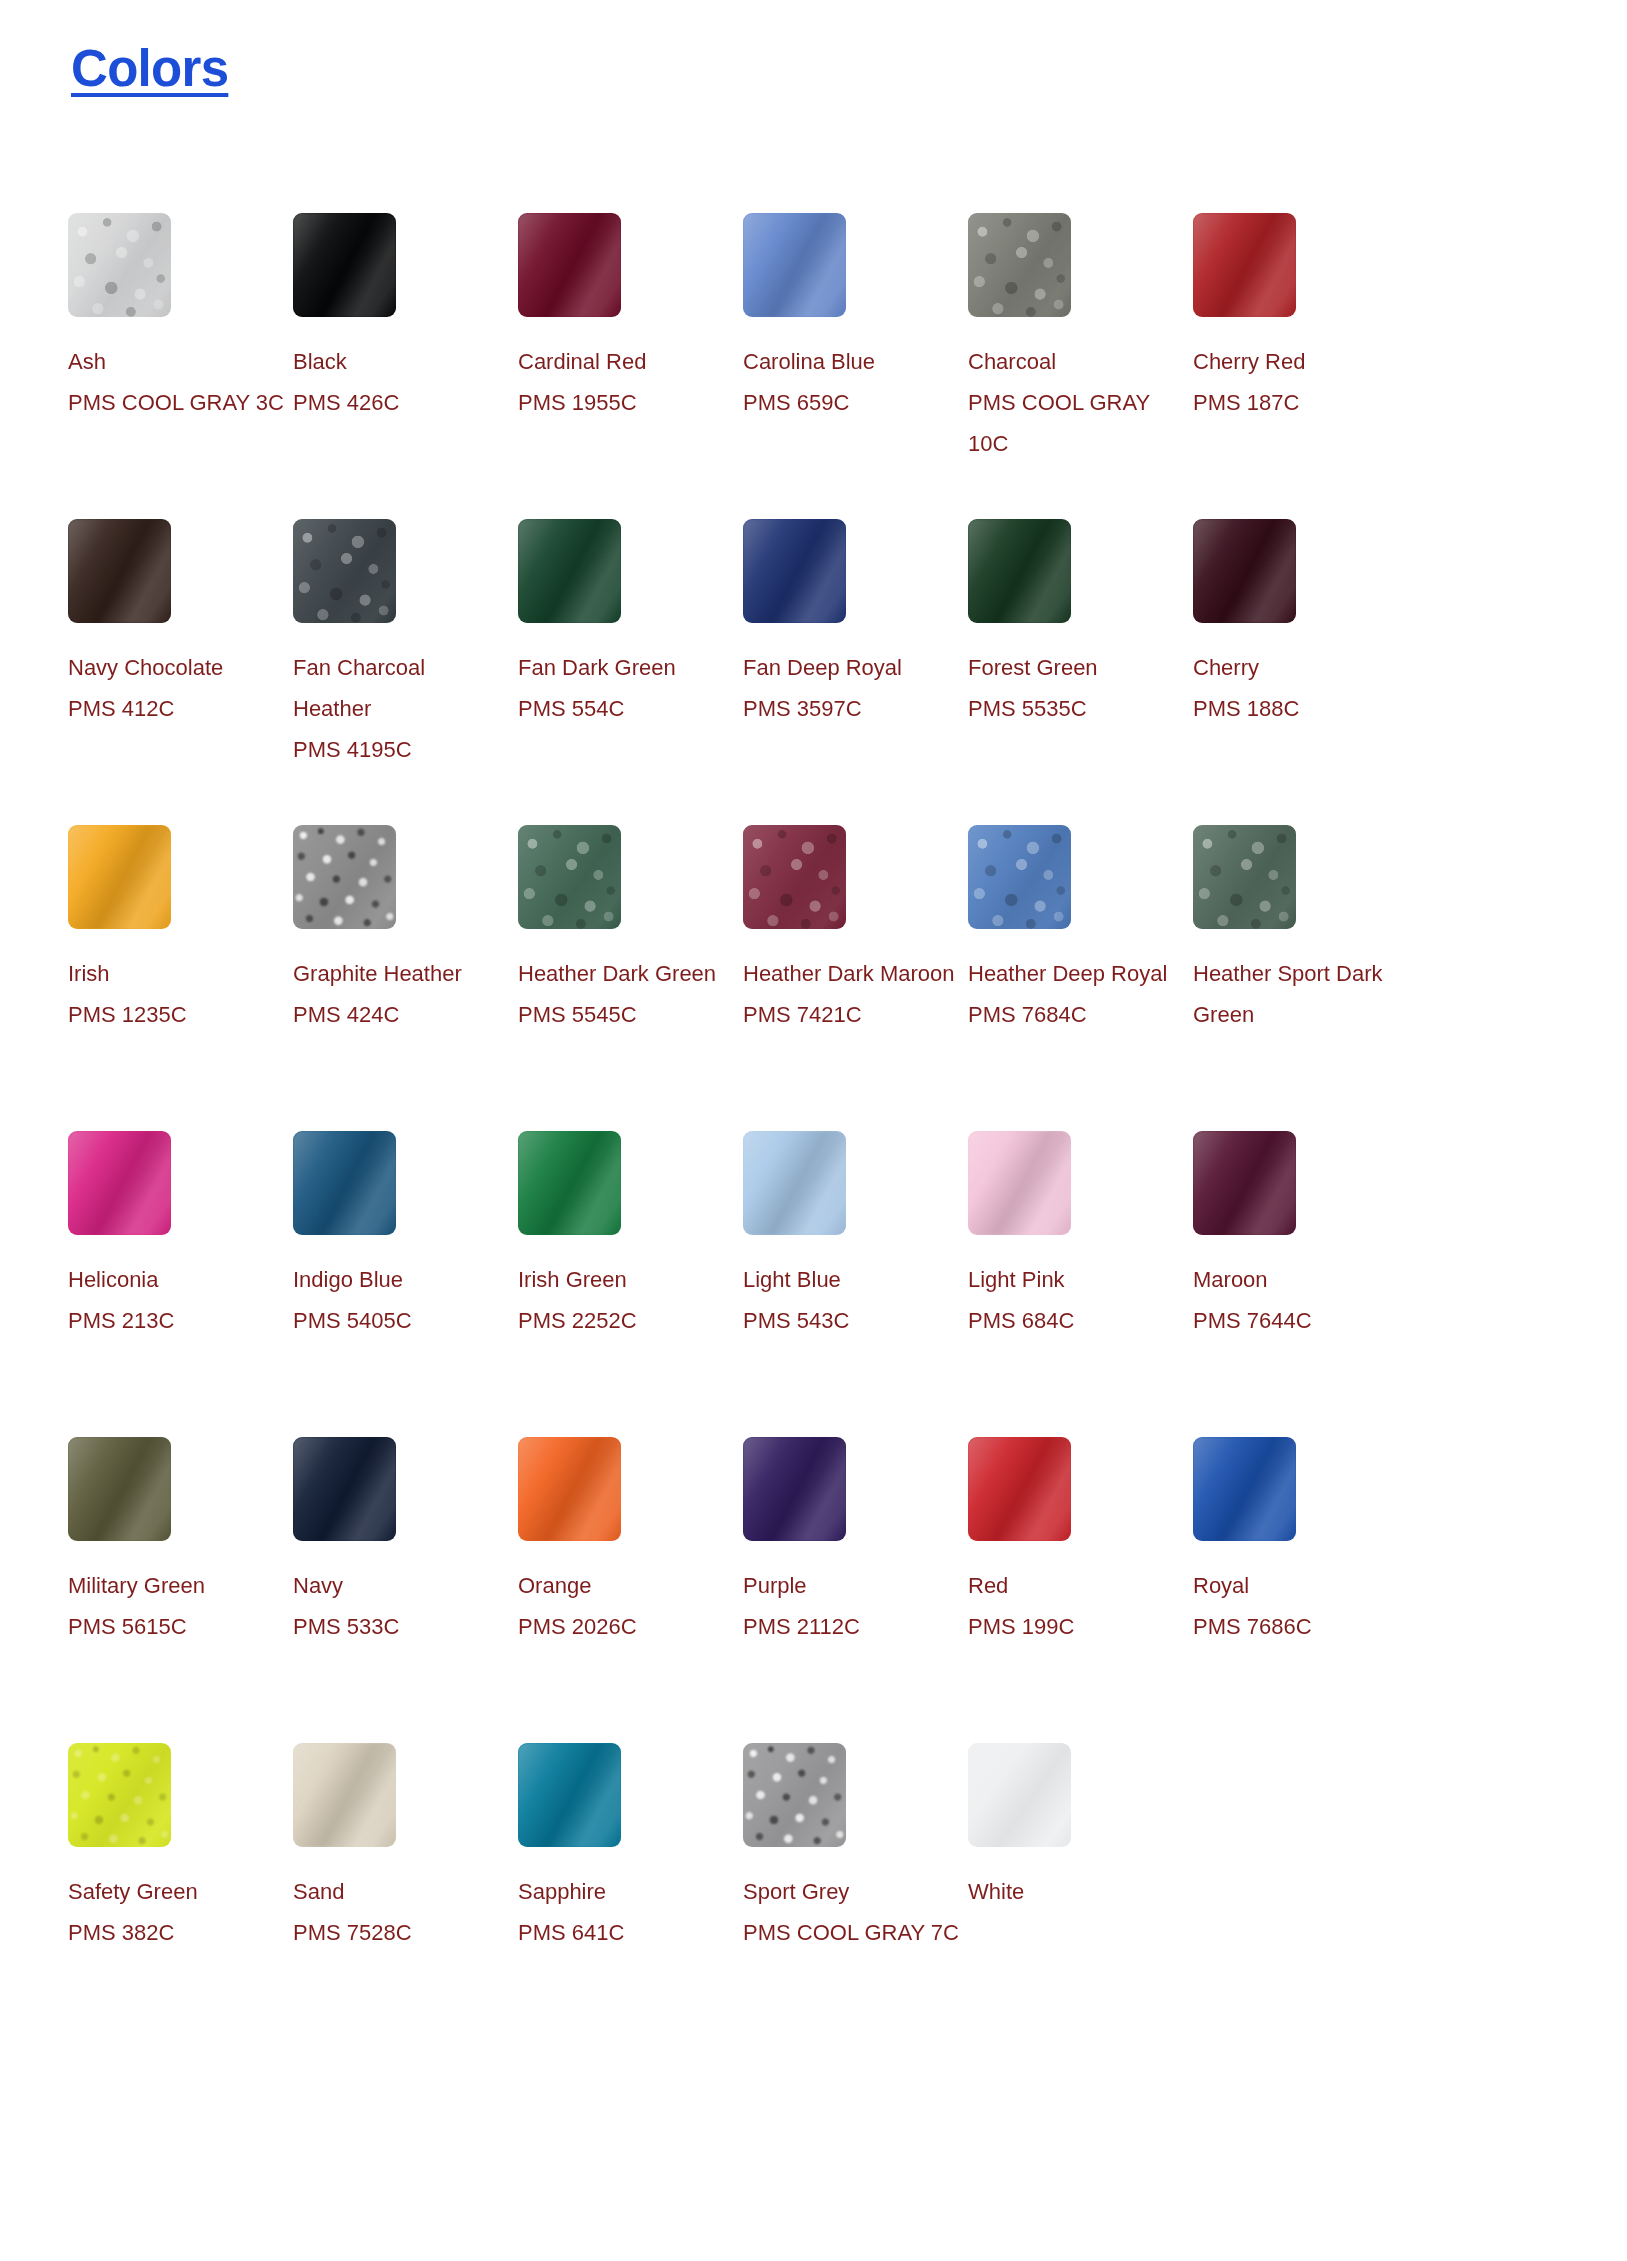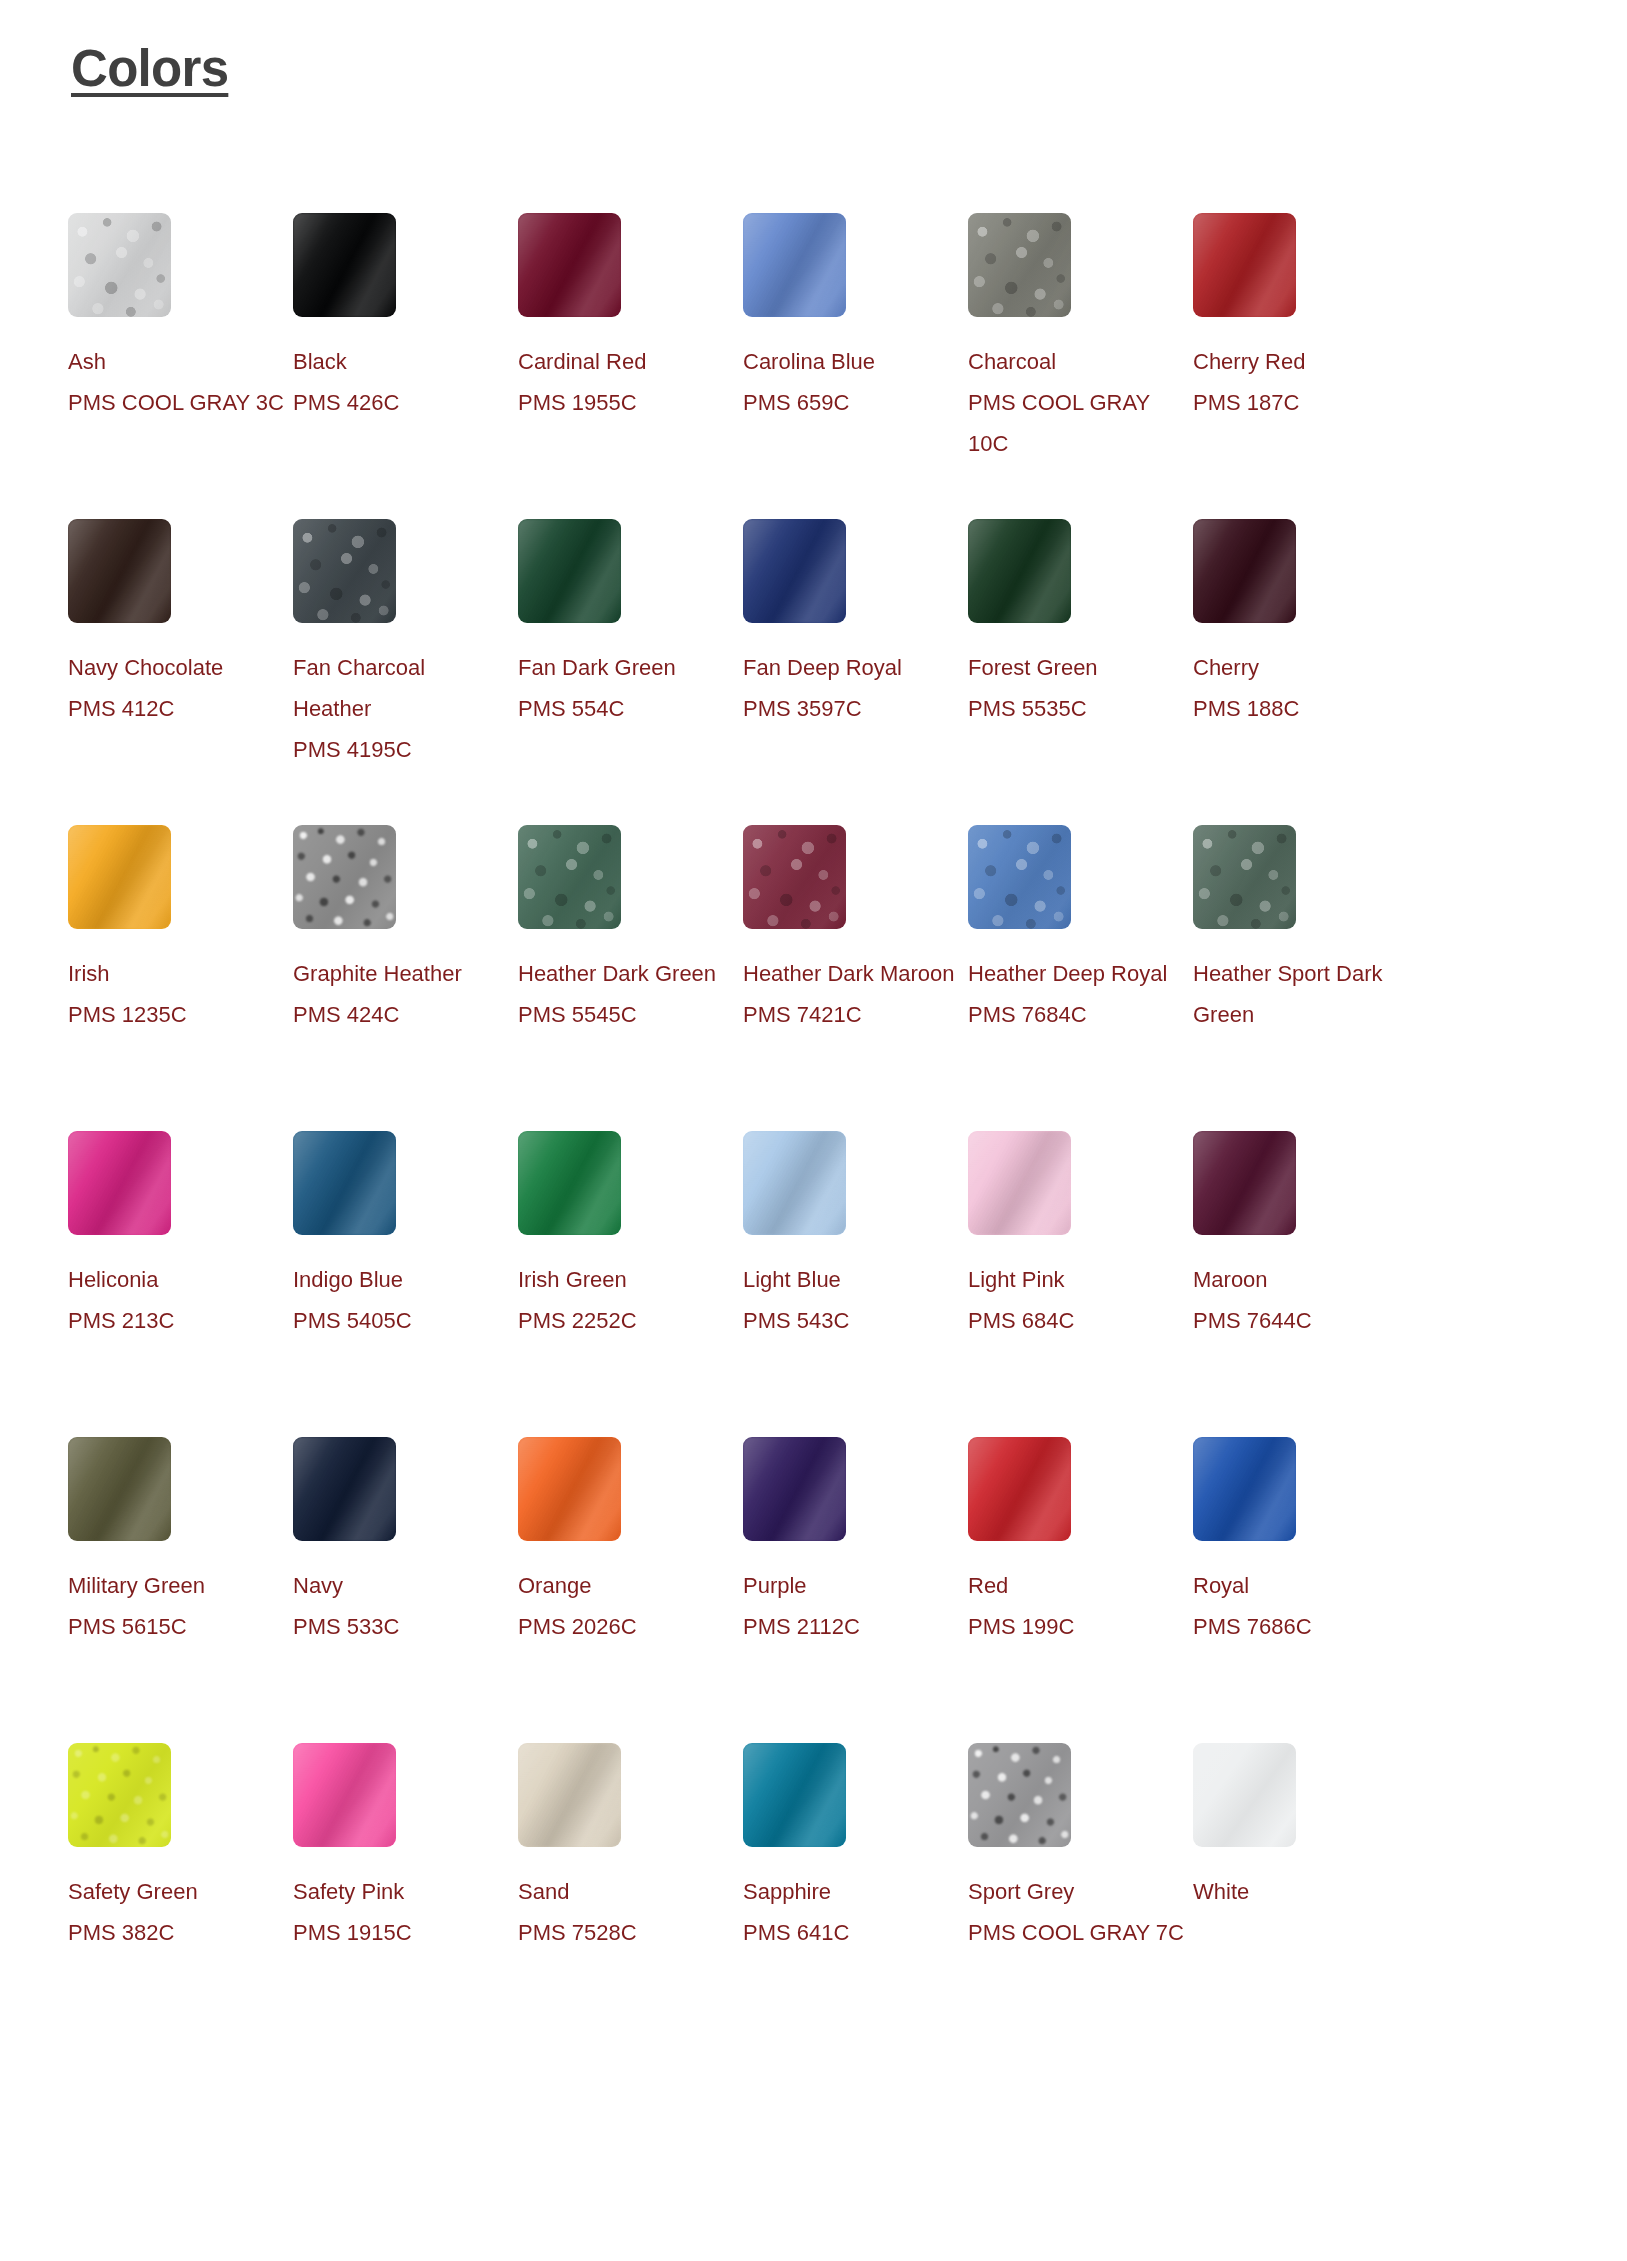--- a/index.html
+++ b/index.html
@@ -15,21 +15,21 @@
   .page { position: relative; width: 1628px; height: 2261px; padding: 0; }
 
   .page-title {
     position: absolute;
     left: 71px;
     top: 7.8px;
     font-size: 51px;
     font-weight: bold;
     letter-spacing: -0.7px;
     line-height: 1.05;
-    color: #404040;
+    color: #1d4ed8;
     text-decoration: underline;
     text-underline-offset: 6.5px;
     text-decoration-thickness: 3.9px;
   }
 
   .grid {
     position: absolute;
     left: 68px;
     top: 213px;
     width: 1346px;
@@ -436,30 +436,20 @@
         <div class="swatch" style="background: rgb(215, 231, 38);">
           <div class="tex sheen"></div>
           <div class="tex speckle" style="opacity: 0.35;"></div>
         </div>
         <div class="labels">
           <span class="label-name">Safety Green</span>
           <span class="label-pms">PMS 382C</span>
         </div>
       </div>
       <div class="cell">
-        <div class="swatch" style="background: rgb(249, 75, 160);">
-          <div class="tex sheen"></div>
-          <div class="tex drape"></div>
-        </div>
-        <div class="labels">
-          <span class="label-name">Safety Pink</span>
-          <span class="label-pms">PMS 1915C</span>
-        </div>
-      </div>
-      <div class="cell">
         <div class="swatch" style="background: rgb(221, 211, 192);">
           <div class="tex sheen"></div>
           <div class="tex drape"></div>
         </div>
         <div class="labels">
           <span class="label-name">Sand</span>
           <span class="label-pms">PMS 7528C</span>
         </div>
       </div>
       <div class="cell">

